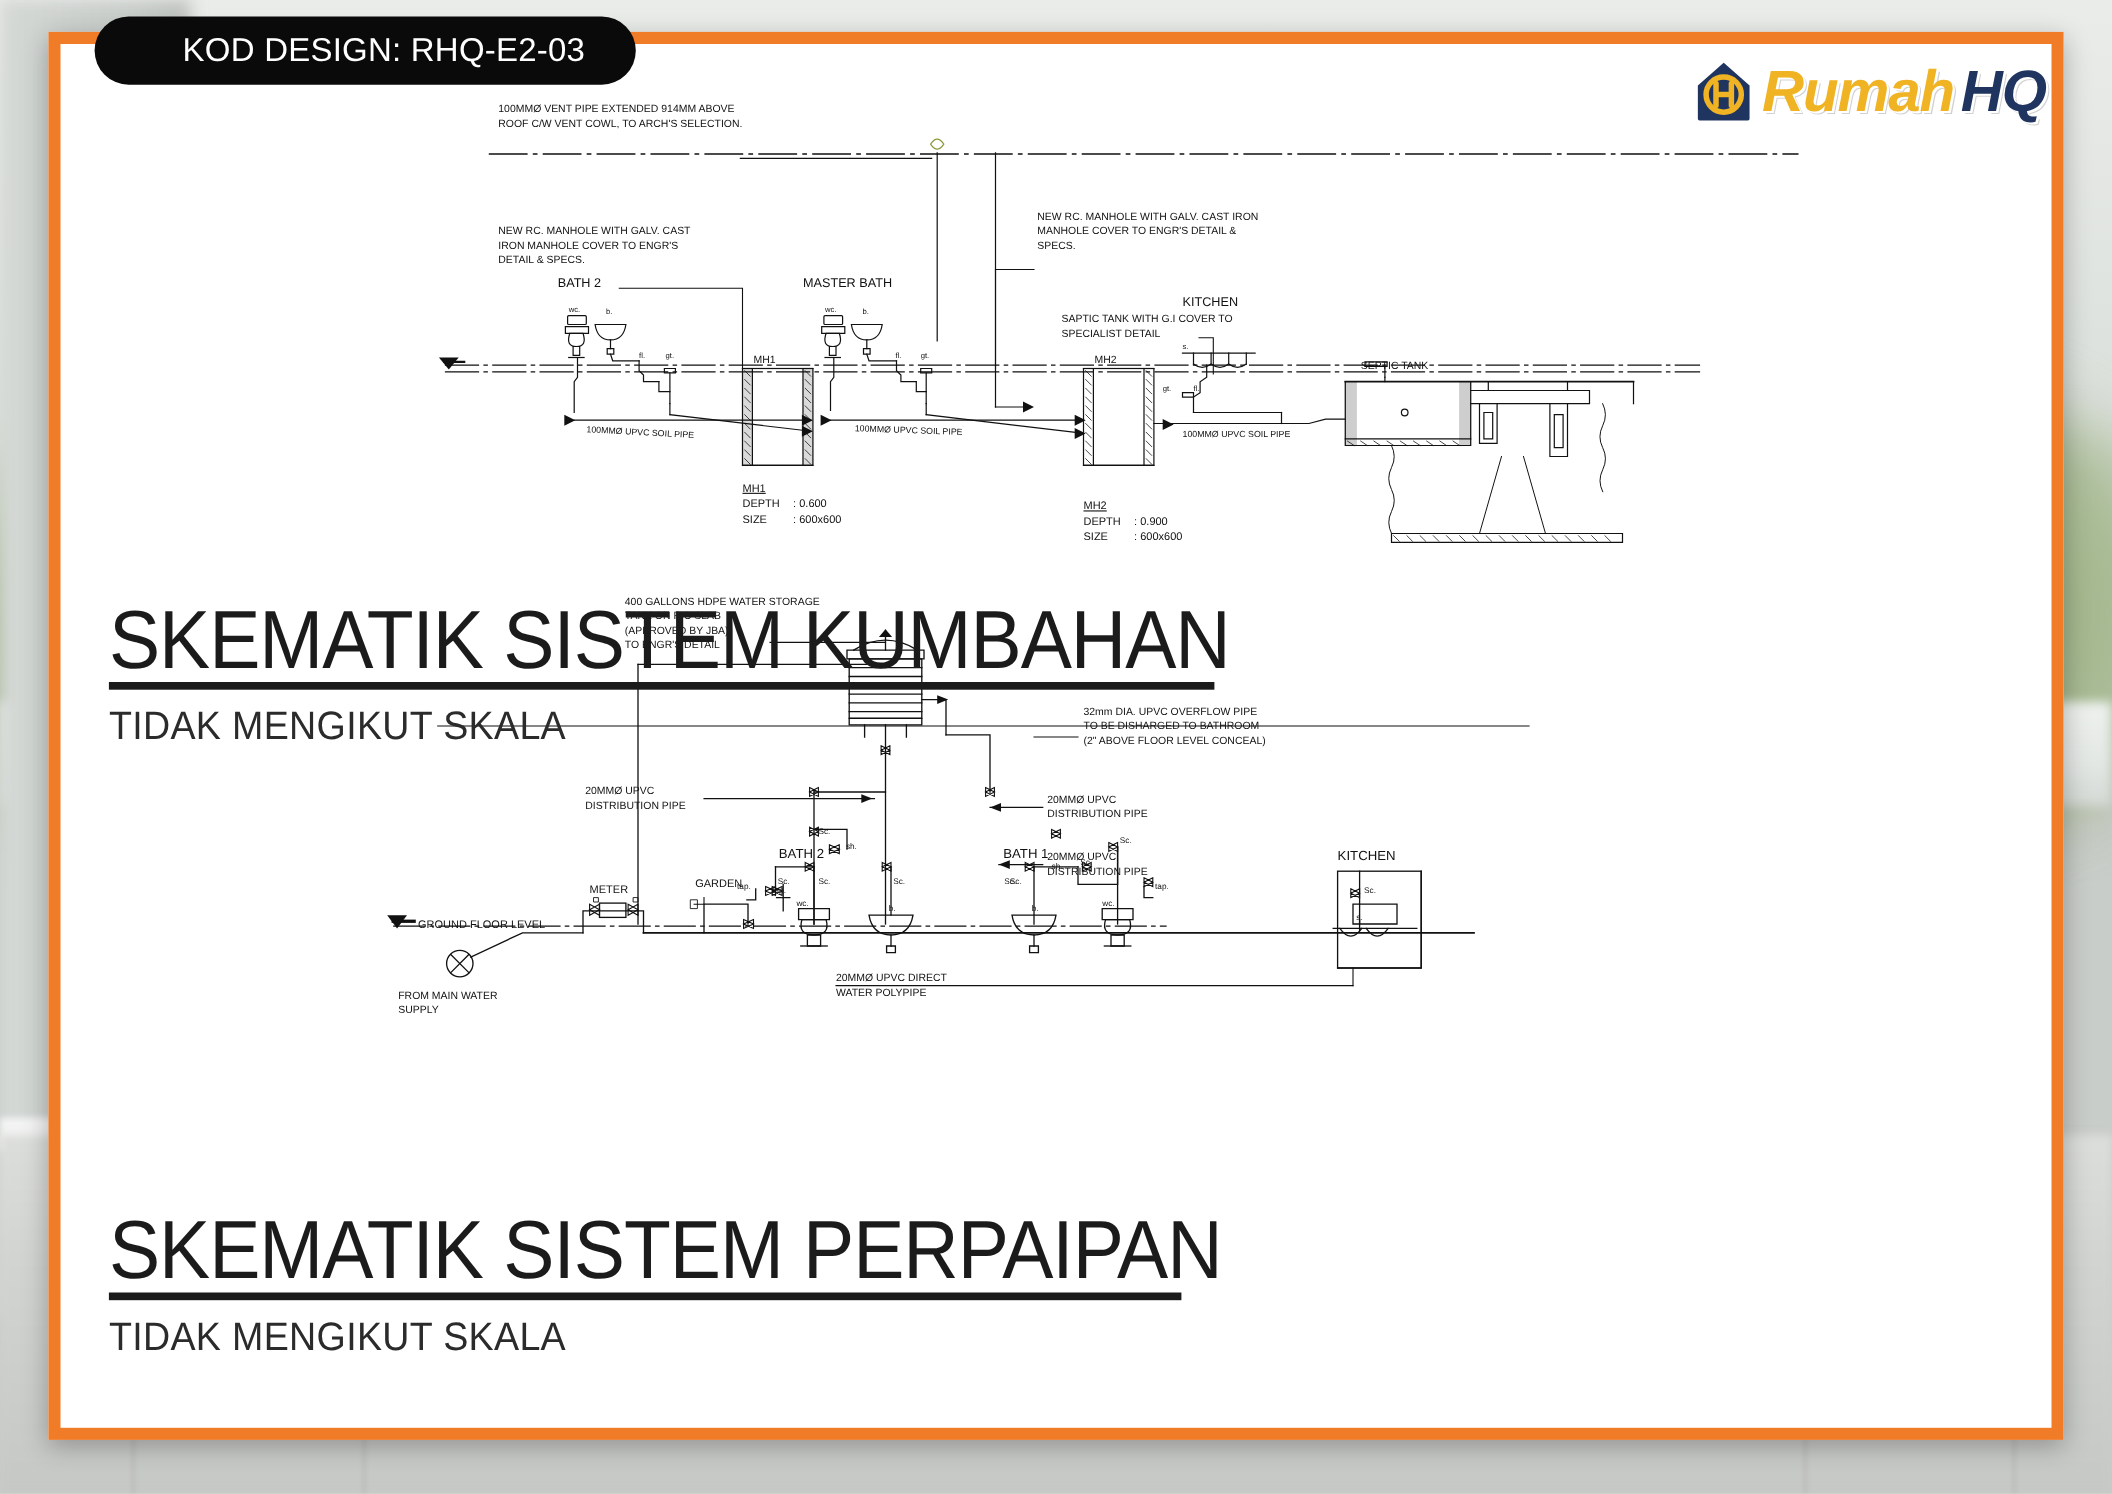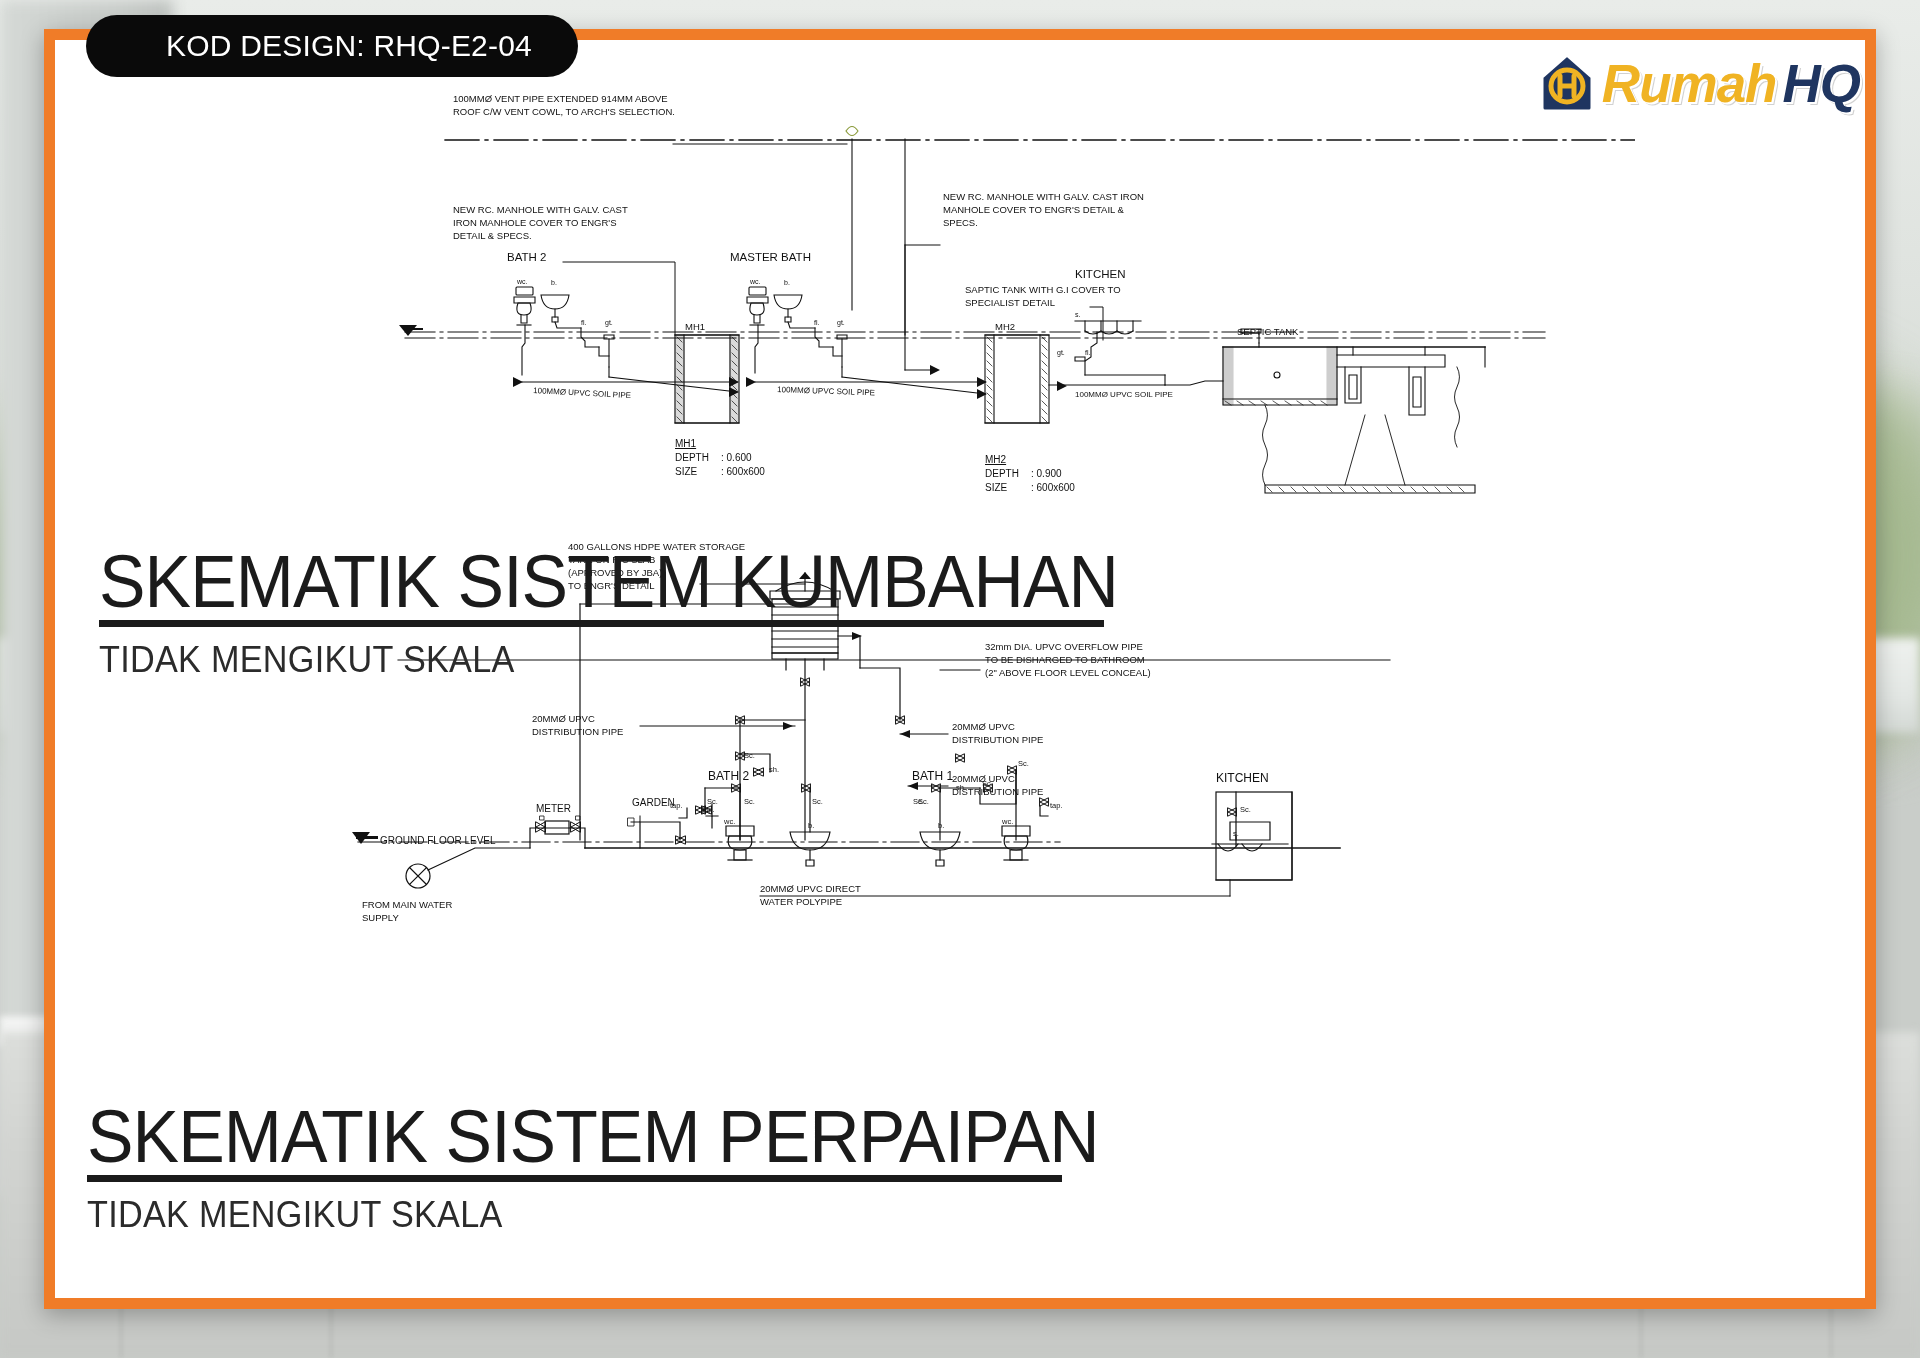--- a/index.html
+++ b/index.html
@@ -517,30 +517,30 @@
         <text x="678" y="226">Sc.</text>
         <text x="662" y="284">wc.</text>
         <text x="710" y="268">tap.</text>
         <text x="900" y="272">Sc.</text>
         <text x="893" y="296">s.</text>
         <text x="573" y="264">Sc.</text>
       </g>
     </svg>
   </div>
 
-  <div class="title-block" style="left:32px; top:1060px; width:1120px;">
+  <div class="title-block" style="left:44px; top:1060px; width:1120px;">
     <div class="big-title">SKEMATIK SISTEM PERPAIPAN</div>
     <div class="rule" style="width:975px;"></div>
     <div class="sub-title">TIDAK MENGIKUT SKALA</div>
   </div>
 
 </div>
 
 <div id="code-badge" style="background: rgb(10, 10, 10);">
-  <span>KOD DESIGN: RHQ-E2-04</span>
+  <span>KOD DESIGN: RHQ-E2-03</span>
 </div>
 
 <div id="logo">
   <svg width="58" height="62" viewBox="0 0 58 62">
     <path d="M29 3 L54 25 V56 a3 3 0 0 1 -3 3 H7 a3 3 0 0 1 -3 -3 V25 Z" fill="#1f3560" stroke="#ffffff" stroke-width="3"></path>
     <circle cx="29" cy="34" r="16" fill="none" stroke="#f0b323" stroke-width="5"></circle>
     <path d="M22 24 V44 M36 24 V44 M22 34 H36" stroke="#f0b323" stroke-width="5" fill="none" stroke-linecap="round"></path>
   </svg>
   <div class="word rumah">Rumah</div>
   <div class="word hq">HQ</div>

